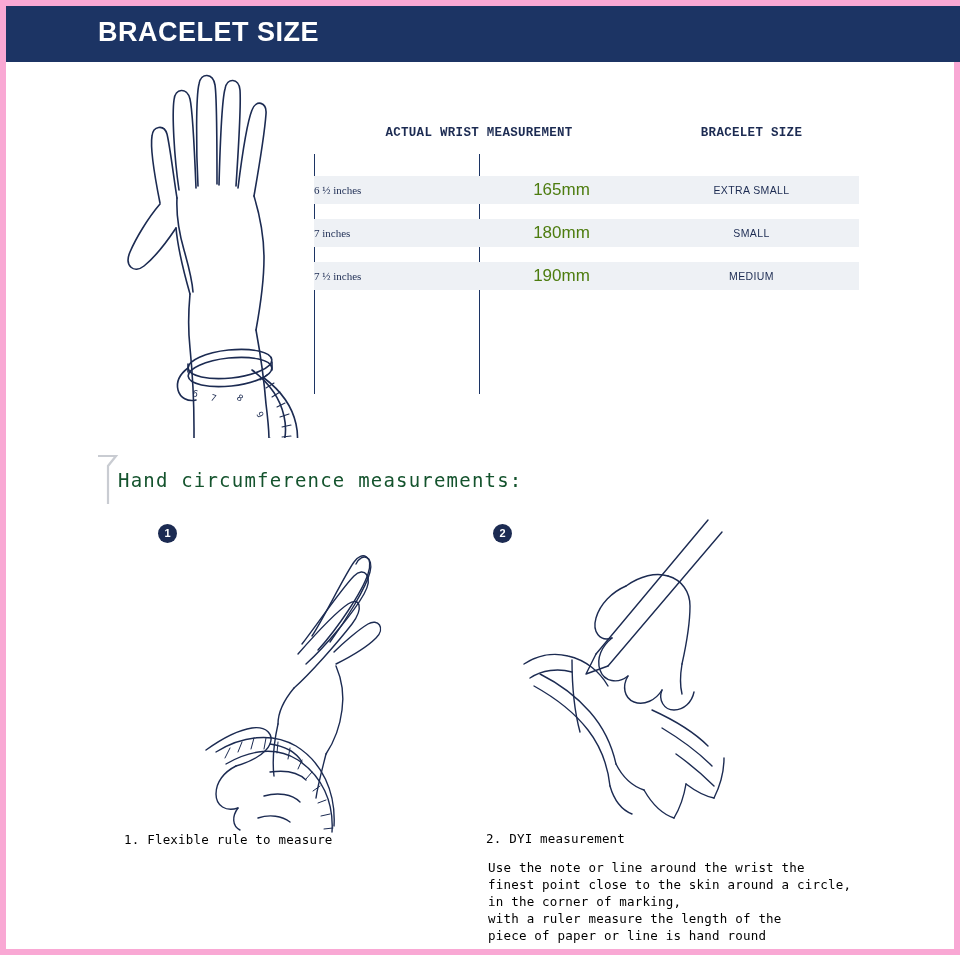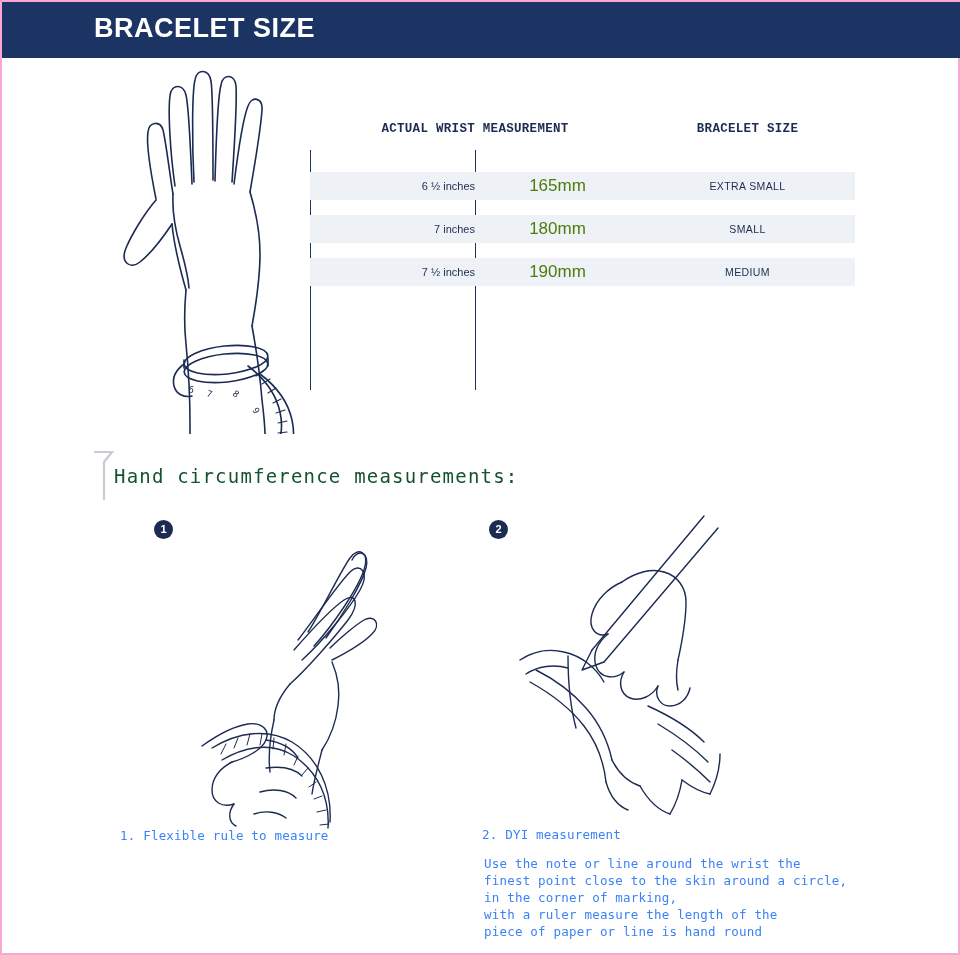--- a/index.html
+++ b/index.html
@@ -12,21 +12,21 @@
     height: 955px;
     font-family: "Liberation Sans", sans-serif;
     color: #1b2a52;
     position: relative;
     overflow: hidden;
   }
   .page {
     width: 960px;
     height: 955px;
     position: relative;
-    border: 2px solid #f9a8d4;
+    border: 6px solid #f9a8d4;
     box-sizing: border-box;
     background: #fff;
   }
 
   
   .header {
     position: absolute;
     left: 0; top: 0;
     width: 960px;
     height: 56px;
@@ -85,23 +85,24 @@
   .rows { margin-top: 26px; }
   .row {
     display: flex;
     align-items: center;
     height: 28px;
     margin-bottom: 15px;
     background: #eef1f5;
   }
   .cell-inch {
     width: 165px;
-    text-align: right;
+    text-align: left;
     font-size: 11px;
     color: #1c2b52;
+    font-family: Liberation Serif, serif;
   }
   .cell-mm {
     width: 165px;
     text-align: center;
     font-size: 17px;
     color: #4d7c0f;
   }
   .cell-label {
     width: 215px;
     text-align: center;
@@ -165,21 +166,21 @@
     font-family: "Liberation Sans", sans-serif;
   }
   .badge1 { left: 152px; top: 518px; }
   .badge2 { left: 487px; top: 518px; }
 
   
   .cap {
     position: absolute;
     font-family: "DejaVu Sans Mono", monospace;
     font-size: 12.5px;
-    color: #3b82f6;
+    color: #000000;
     line-height: 17px;
     letter-spacing: 0.2px;
   }
   .cap-title-1 { left: 118px; top: 825px; }
   .cap-body-1 { left: 120px; top: 862px; width: 380px; }
   .cap-title-2 { left: 480px; top: 824px; }
   .cap-body-2 { left: 482px; top: 853px; width: 400px; }
 </style>
 </head>
 <body>

